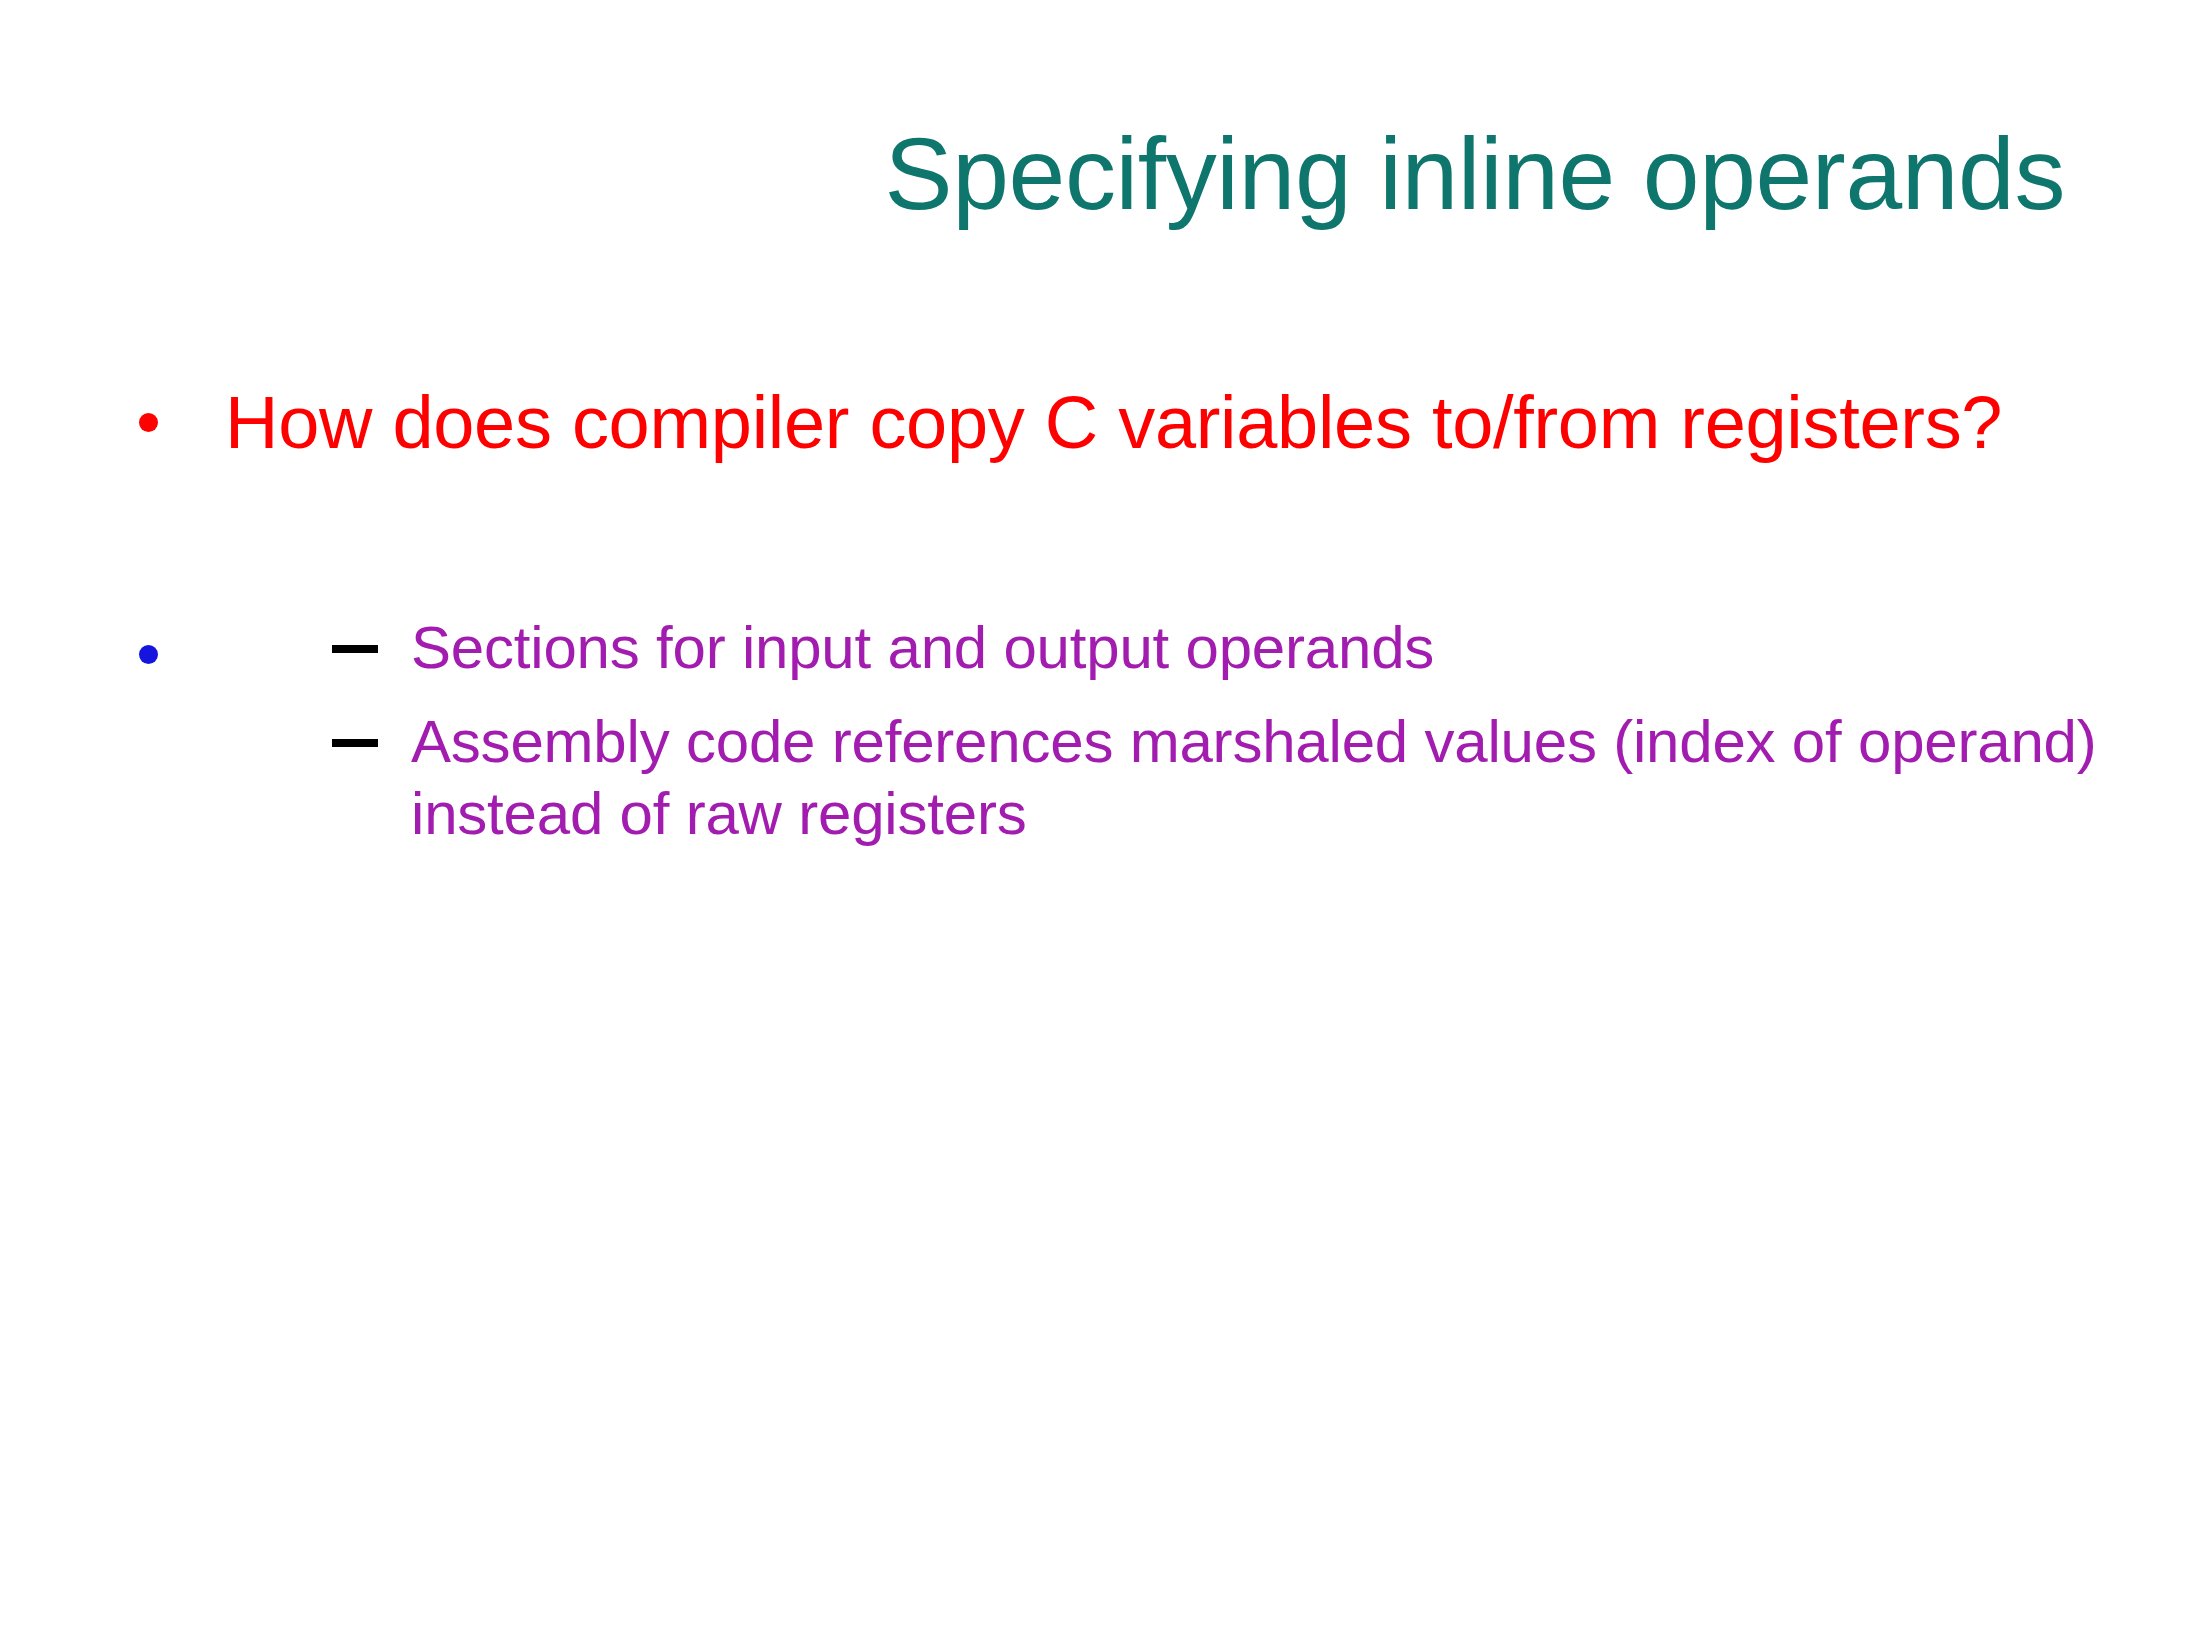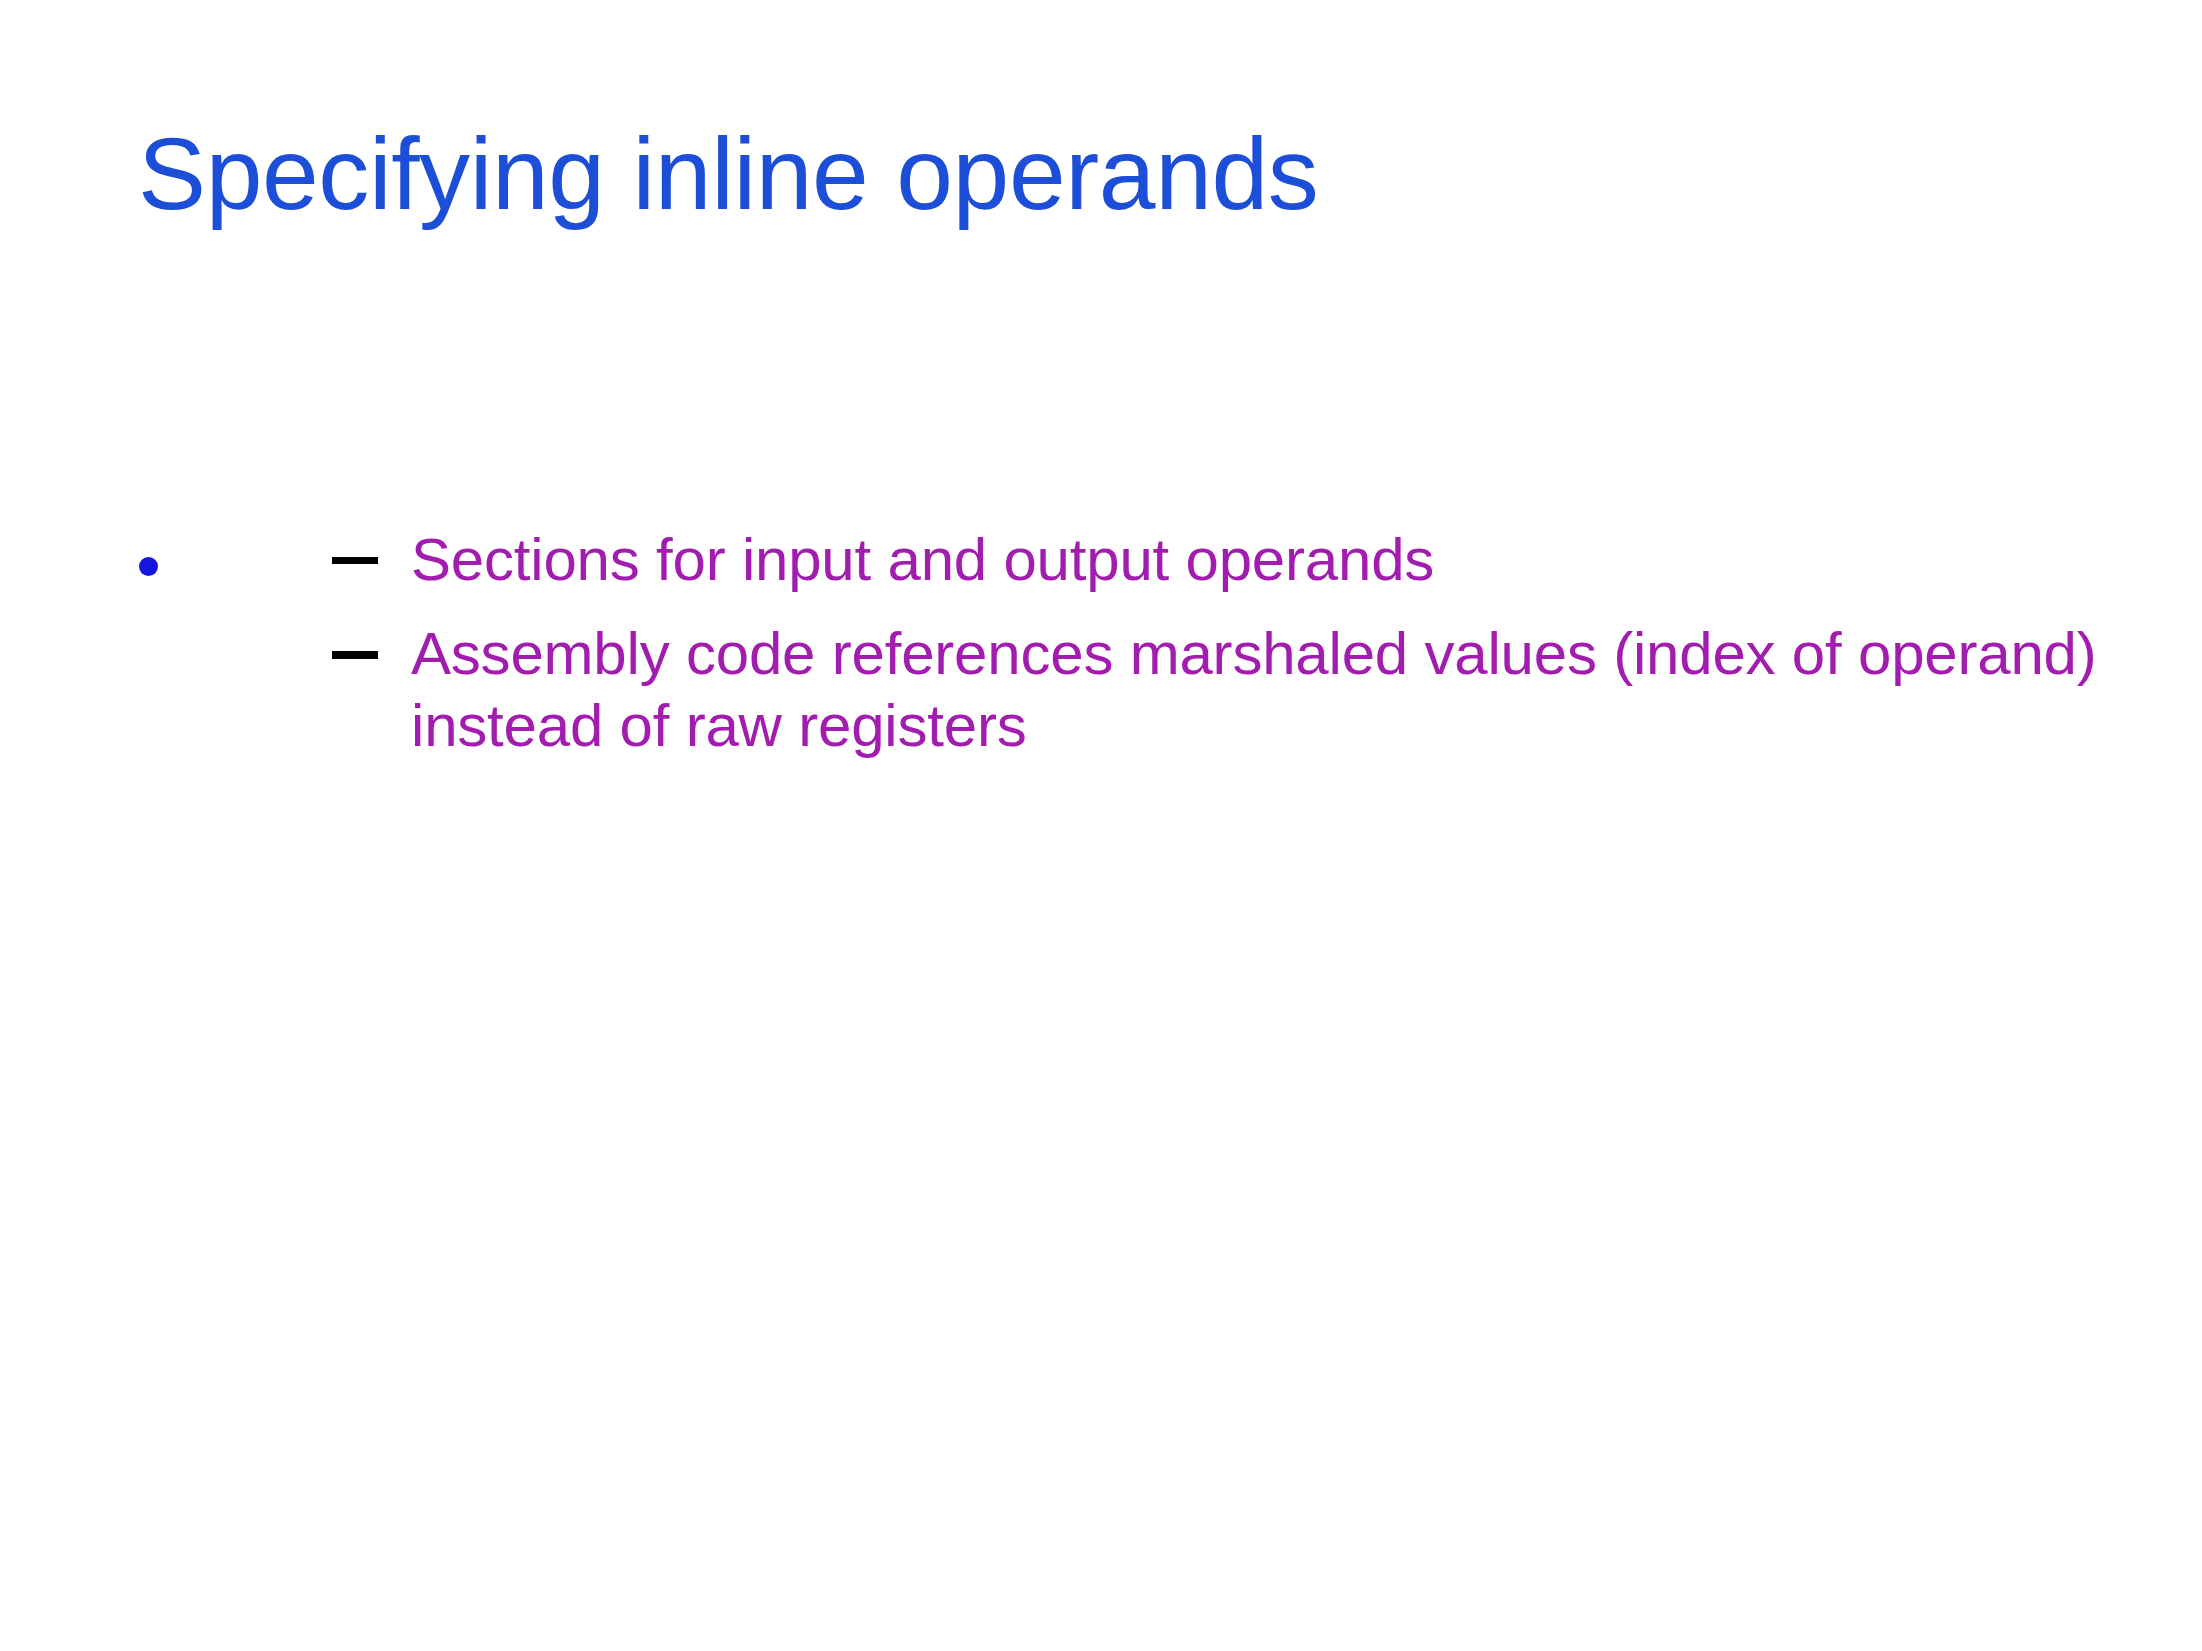--- a/index.html
+++ b/index.html
@@ -22,25 +22,25 @@
     background: #ffffff;
     box-sizing: border-box;
   }
 
   
   .slide-title {
     position: absolute;
     left: 138px;
     top: 116px;
     width: 1927px;
-    text-align: left;
+    text-align: right;
     font-size: 102px;
     line-height: 1.14;
     font-weight: 400;
-    color: #1d4ed8;
+    color: #0f766e;
     letter-spacing: -0.4px;
     white-space: nowrap;
   }
 
   
   .body-area {
     position: absolute;
     left: 129px;
     top: 379px;
     width: 1979px;
@@ -119,20 +119,24 @@
 </head>
 <body>
 
 <div class="slide">
 
   <div class="slide-title">Specifying inline operands</div>
 
   <div class="body-area">
     <ul class="level1">
 
+      <li class="bullet-l1 red">
+        <span class="marker-dot"></span>
+        <span class="l1-text">How does compiler copy C variables to/from registers?</span>
+      </li>
 
       <div class="gap-between-bullets"></div>
 
       <li class="bullet-l1 blue">
         <span class="marker-dot"></span>
 
         <ul class="level2">
           <li class="bullet-l2">
             <span class="marker-dash"></span>
             <span class="l2-text">Sections for input and output operands</span>

